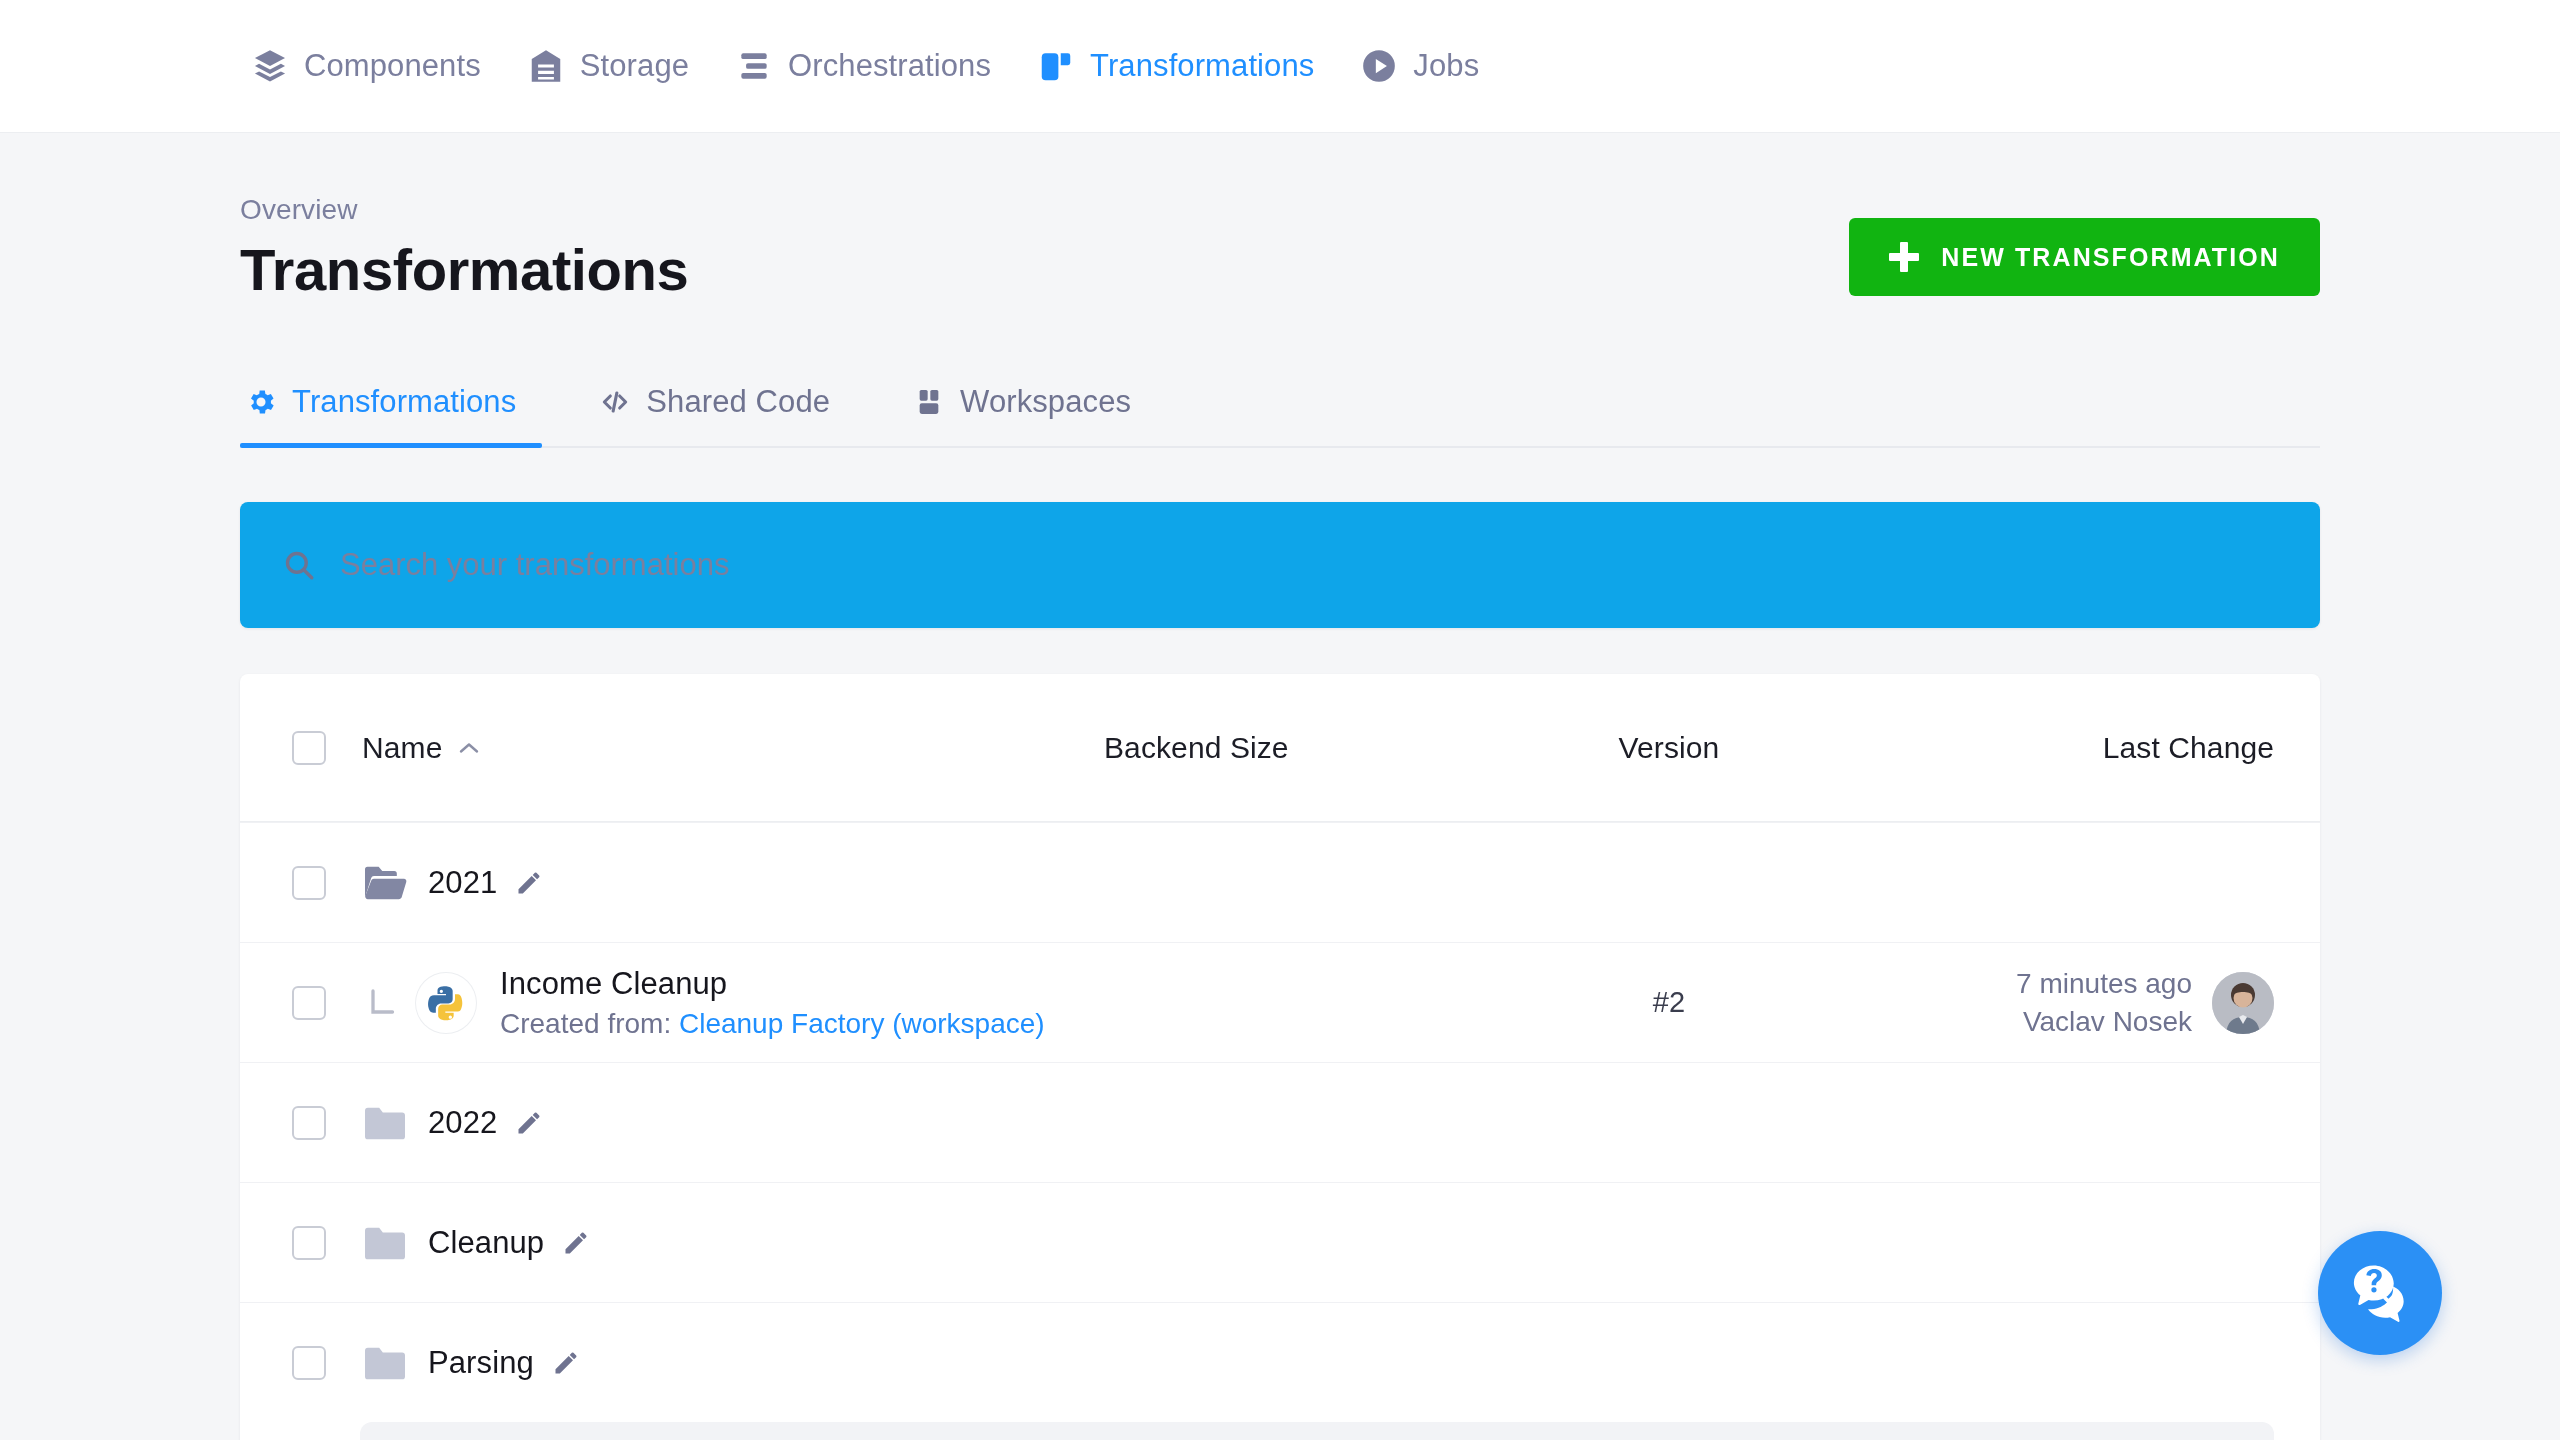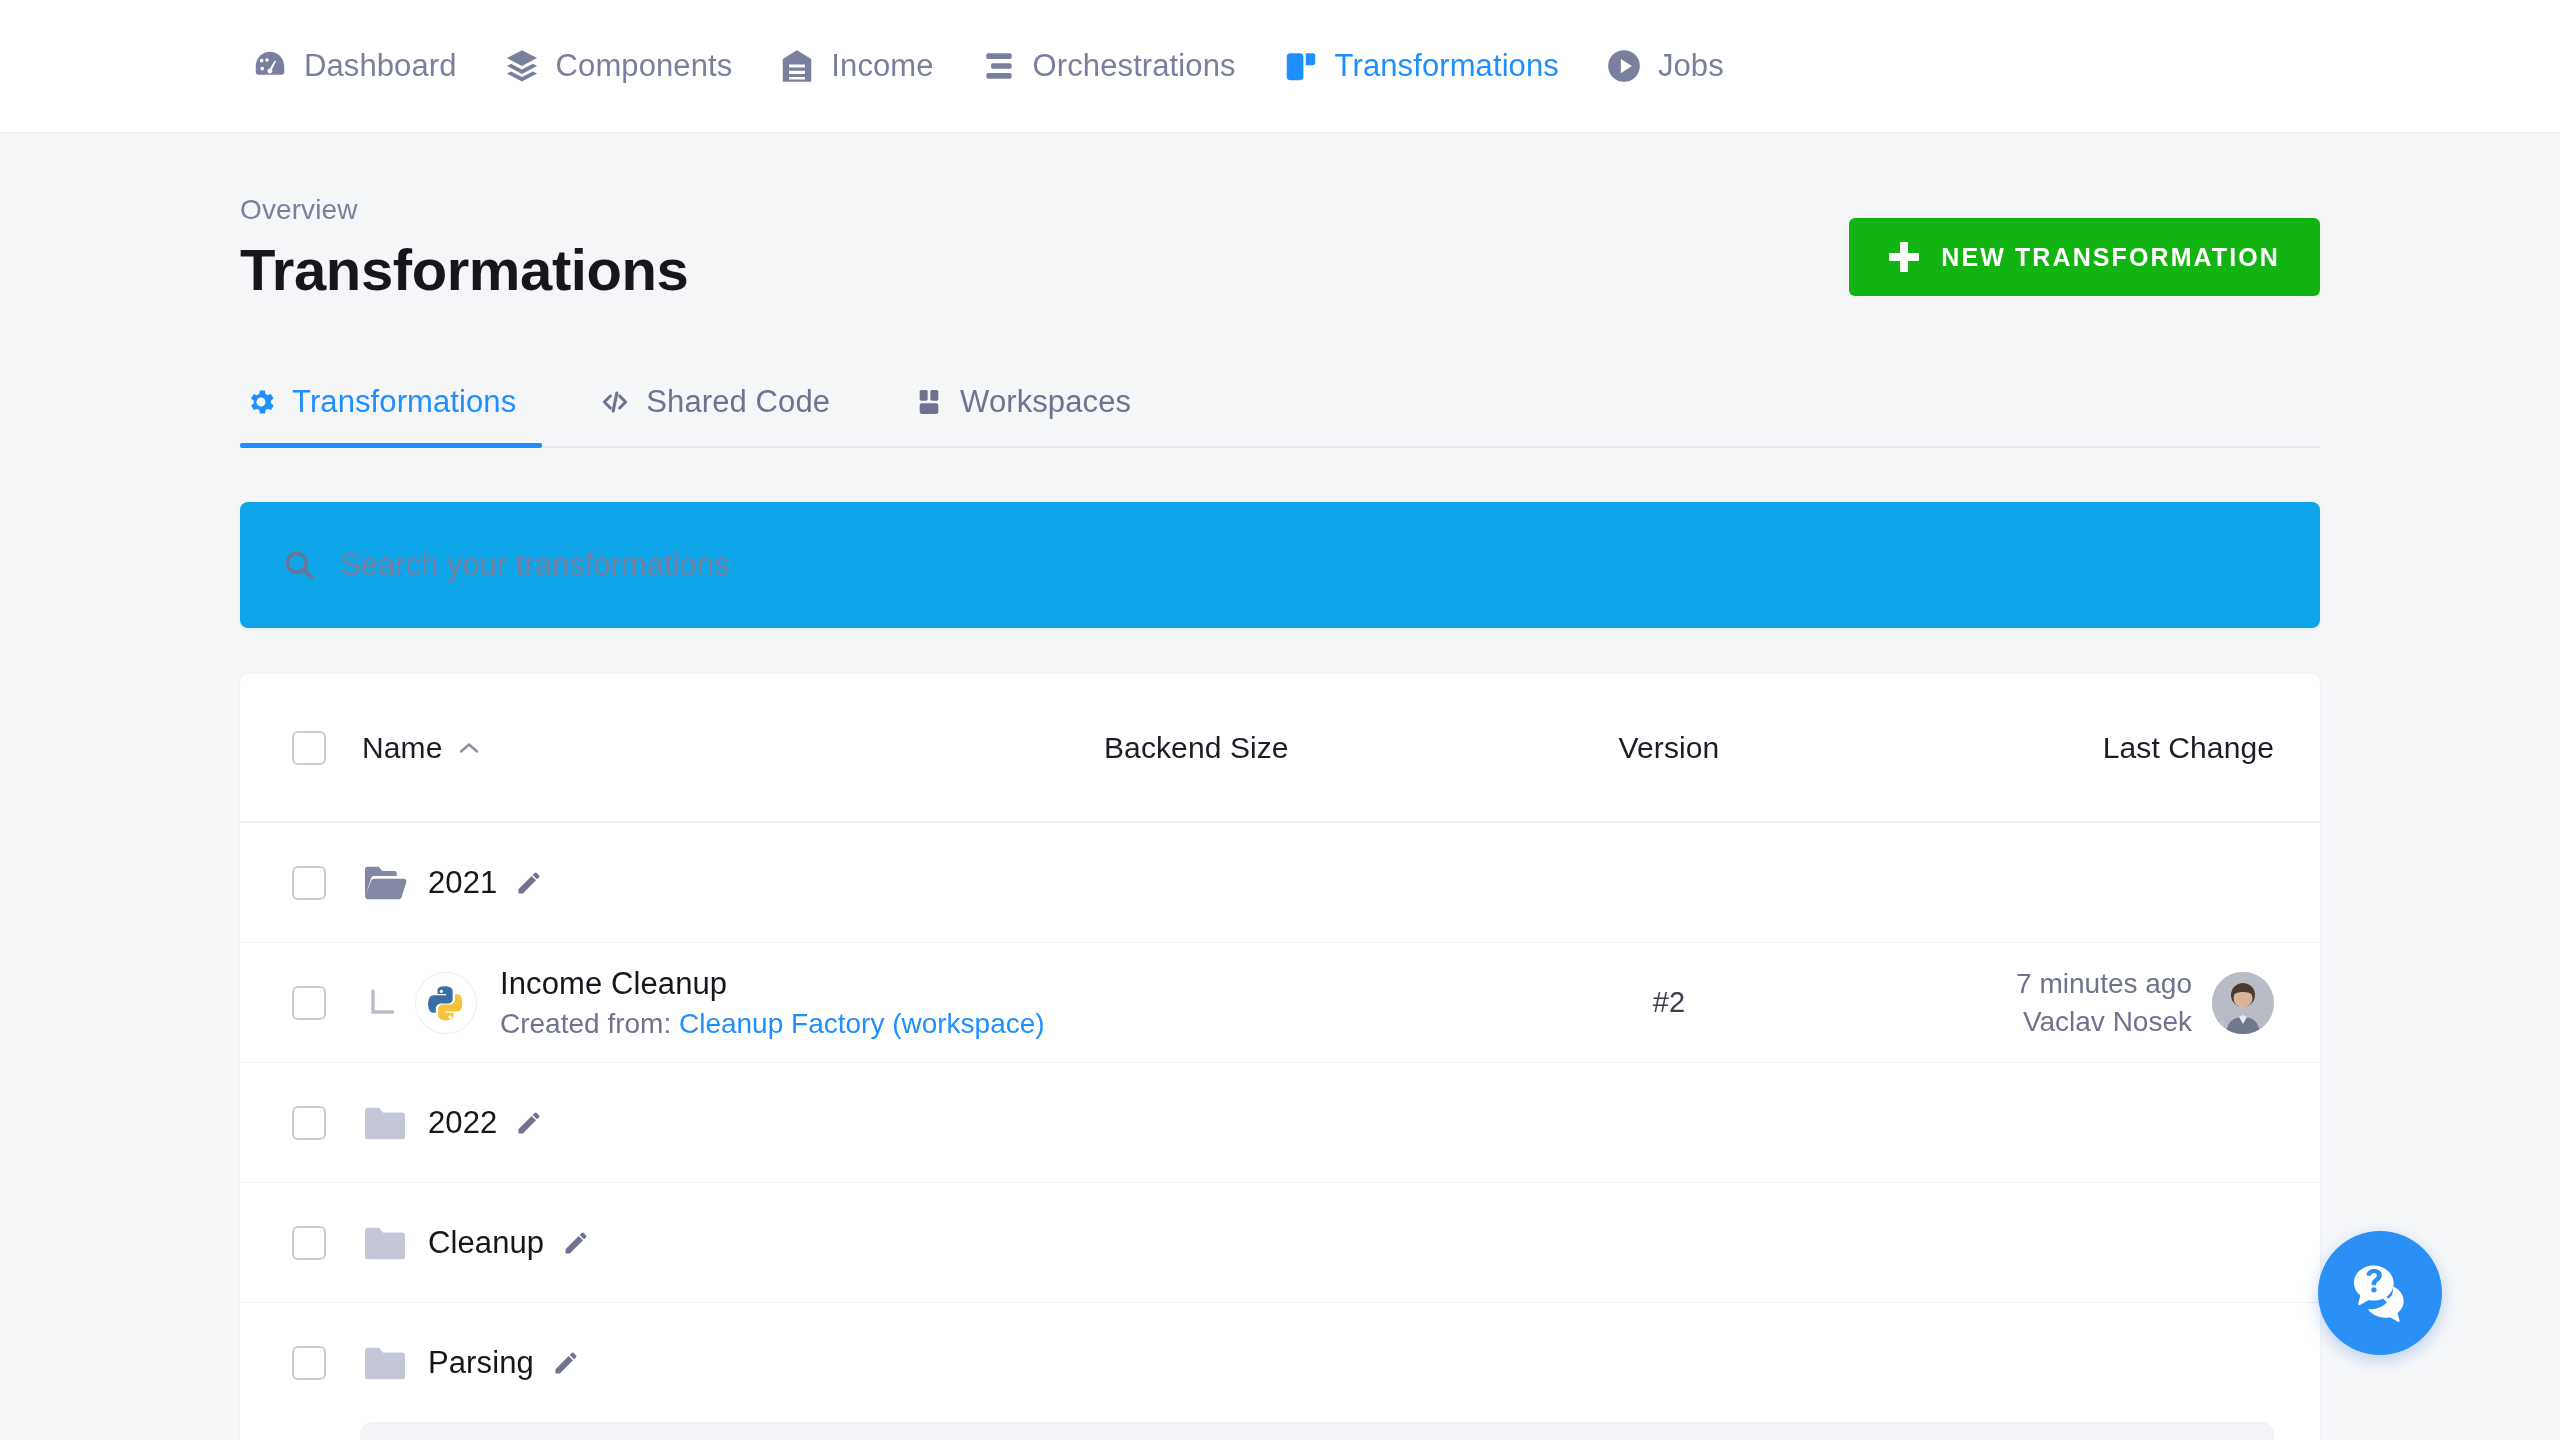--- a/index.html
+++ b/index.html
@@ -241,48 +241,40 @@
     box-shadow: 0 5px 16px rgba(30,110,220,0.28);
     border: none;
     z-index: 50;
   }
 </style>
 </head>
 <body>
 
 <nav class="topnav">
 
-  <div class="nav-item">
-    <span class="nav-icon">
-      <svg width="38" height="38" viewBox="0 0 24 24" fill="#7b7f9e">
-        <path d="M12 3C6.9 3 3 7.2 3 12.3V16c0 .9.7 1.6 1.6 1.6h14.8c.9 0 1.6-.7 1.6-1.6v-3.7C21 7.2 17.1 3 12 3zm-5.3 4.4a1.2 1.2 0 110 2.4 1.2 1.2 0 010-2.4zM5.9 13.6a1.2 1.2 0 112.4 0 1.2 1.2 0 01-2.4 0zm4.2-4.3a1.1 1.1 0 111.1-1.1c0 .6-.5 1.1-1.1 1.1zm5.6-.2l-2.5 5.3a1.5 1.5 0 11-1.4-.7l3.1-4.9c.3-.5 1 .1.8.3z"></path>
-      </svg>
-    </span>
-    <span class="nav-label">Dashboard</span>
-  </div>
 
   <div class="nav-item">
     <span class="nav-icon">
       <svg width="38" height="38" viewBox="0 0 24 24" fill="#7b7f9e">
         <path d="M12 2L2.5 7 12 12l9.5-5L12 2z"></path>
         <path d="M2.5 12L12 17l9.5-5-2.6-1.4L12 14.2 5.1 10.6 2.5 12z"></path>
         <path d="M2.5 16.8L12 21.8l9.5-5-2.6-1.4L12 19l-6.9-3.6-2.6 1.4z"></path>
       </svg>
     </span>
     <span class="nav-label">Components</span>
   </div>
 
 
   <div class="nav-item">
     <span class="nav-icon">
       <svg width="38" height="38" viewBox="0 0 24 24" fill="#7b7f9e">
         <path d="M12 2L3 7.5V22h18V7.5L12 2zm-5 9h10v2H7v-2zm0 4h10v2H7v-2zm0 4h10v1.5H7V19z"></path>
       </svg>
     </span>
-    <span class="nav-label">Income</span>
+    <span class="nav-label">Storage</span>
   </div>
 
   <div class="nav-item">
     <span class="nav-icon">
       <svg width="38" height="38" viewBox="0 0 24 24" fill="#7b7f9e">
         <rect x="4" y="4" width="16" height="3.6" rx="1.2"></rect>
         <rect x="7" y="10.2" width="13" height="3.6" rx="1.2"></rect>
         <rect x="4" y="16.4" width="16" height="3.6" rx="1.2"></rect>
       </svg>
     </span>

